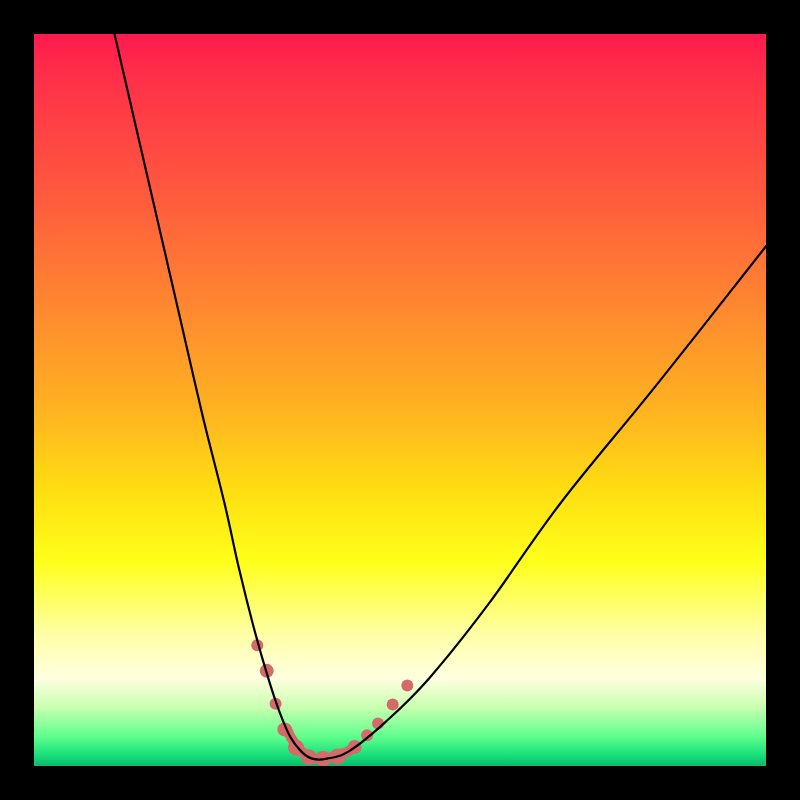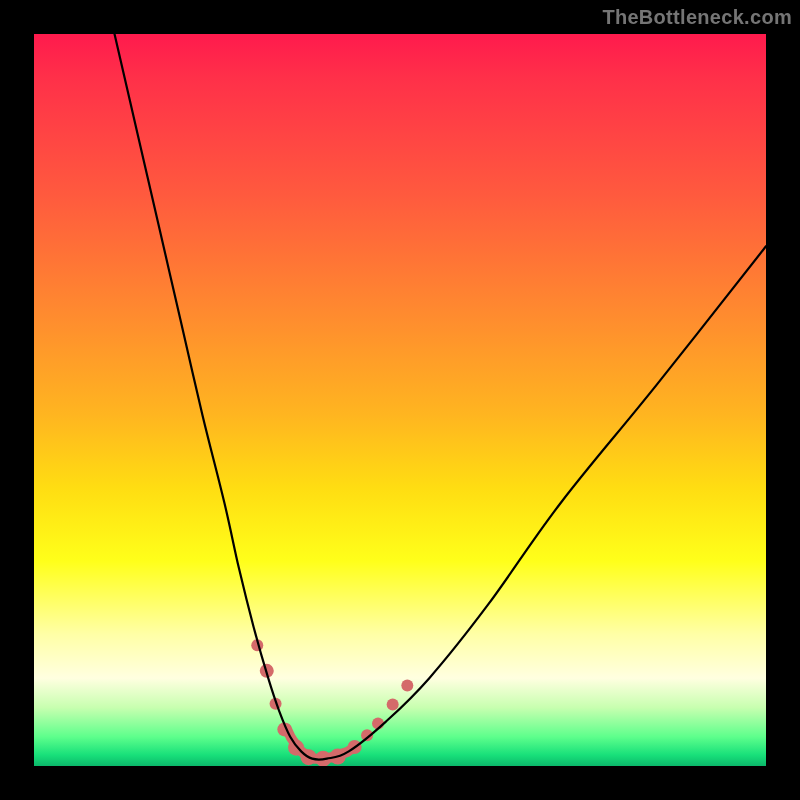--- a/index.html
+++ b/index.html
@@ -56,21 +56,20 @@
     left: 0;
     top: 0;
     width: 732px;
     height: 732px;
   }
 </style>
 </head>
 <body>
 
 <div class="frame">
-  <div class="attribution">TheBottleneck.com</div>
 
   <div class="plot-area">
     <svg class="curve" viewBox="0 0 732 732" preserveAspectRatio="none">
       <g>
         <path id="marker-stroke-path" fill="none" stroke-linecap="round" stroke-linejoin="round" d="M 252.54 694.18 C 253.38702857142857 695.9681714285714, 255.55165714285715 701.1967428571429, 257.2457142857143 704.1142857142858 C 258.9397714285715 707.0318285714286, 260.25737142857145 708.1298285714286, 261.9514285714286 710.3885714285714 C 263.64548571428577 712.6473142857142, 264.96308571428574 714.9060571428572, 266.6571428571429 716.6628571428572 C 268.35120000000006 718.4196571428572, 269.6688 718.9564571428572, 271.36285714285714 720.1485714285715 C 273.0569142857143 721.3406857142858, 274.37451428571427 722.4700571428572, 276.06857142857143 723.2857142857143 C 277.7626285714286 724.1013714285715, 279.08022857142856 724.4290285714285, 280.7742857142857 724.68 C 282.4683428571429 724.9309714285714, 283.78594285714286 724.68, 285.48 724.68 C 287.1740571428572 724.68, 288.4916571428571 724.8054857142856, 290.18571428571425 724.68 C 291.8797714285714 724.5545142857143, 293.1973714285714 724.3906857142857, 294.89142857142855 723.9828571428571 C 296.5854857142857 723.5750285714286, 297.90308571428574 722.9789714285714, 299.5971428571429 722.4142857142857 C 301.29120000000006 721.8496, 302.6088 721.4104, 304.30285714285714 720.8457142857143 C 305.9969142857143 720.2810285714286, 307.31451428571427 719.8418285714286, 309.00857142857143 719.2771428571428 C 310.7026285714286 718.7124571428571, 312.02022857142856 718.5806971428572, 313.7142857142857 717.7085714285714 C 315.4083428571429 716.8364457142857, 317.57297142857146 715.0217828571429, 318.42 714.432" stroke="#d46a6a" stroke-width="10"></path>
       </g>
       <g id="markers-group">
           <circle cx="223.26" cy="611.22" r="6" fill="#d46a6a"></circle>
           <circle cx="232.776" cy="636.84" r="7" fill="#d46a6a"></circle>
           <circle cx="241.56" cy="669.78" r="6" fill="#d46a6a"></circle>

